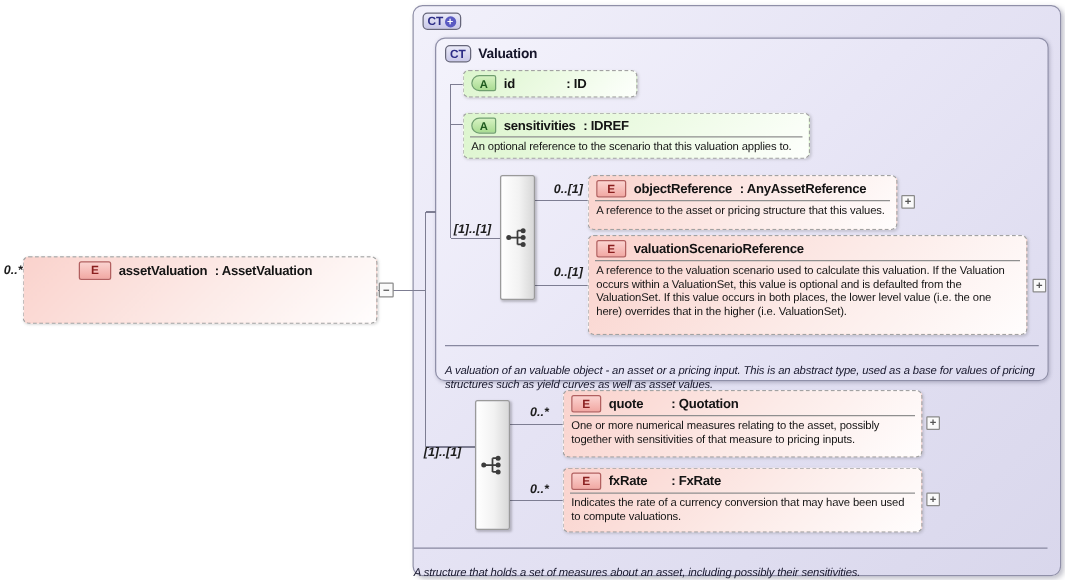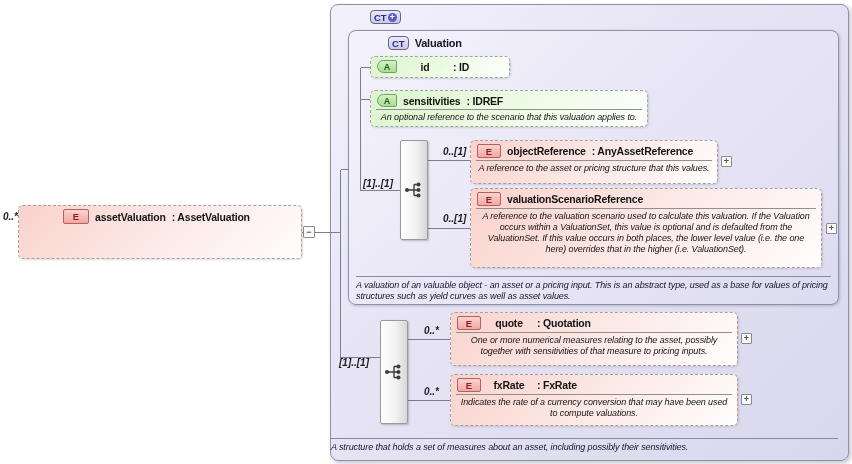--- a/index.html
+++ b/index.html
@@ -17,57 +17,56 @@
   .panel {
     border:1px solid #8f8fa8; border-radius:8px;
     background:linear-gradient(135deg,#f2f1fb 0%,#e5e3f4 45%,#d9d7ec 100%);
     box-shadow:2px 2px 4px rgba(80,80,110,.35);
     z-index:1;
   }
   .pheader { display:flex; align-items:center; gap:6px; padding:5px 7px; }
   .ptitle { font-size:11px; font-weight:bold; color:#15152a; letter-spacing:-0.2px; white-space:nowrap; }
   .pdesc {
     position:absolute; font-style:italic; font-size:9px; line-height:11px;
-    color:#15152a; border-top:1px solid #8888a0; padding-top:3px; letter-spacing:-0.1px;
+    color:#15152a; border-top:1px solid #8888a0; padding-top:14px; letter-spacing:-0.1px;
   }
 
   
   .dbox {
     border:1px dashed #a2a2a2; border-radius:5px;
     box-shadow:1px 1px 2px rgba(70,70,70,.18);
   }
   .pink  { background:linear-gradient(135deg,#fad2cc 0%,#fcebe8 55%,#fffdfd 100%); }
   .green { background:linear-gradient(135deg,#dcf5cd 0%,#eefbe6 55%,#fdfffc 100%); }
   .trow { display:flex; align-items:center; gap:6px; padding:3px 6px 2px; }
-  .nm,.tp { font-weight:bold; font-size:10.5px; color:#141414; letter-spacing:-0.2px; white-space:nowrap;text-align:center; }
+  .nm,.tp { font-weight:bold; font-size:10.5px; color:#141414; letter-spacing:-0.2px; white-space:nowrap; }
   .pad { display:inline-block; min-width:44px; }
   .desc {
-    font-style:italic; font-size:9px; line-height:11px; color:#141414;
-    border-top:1px solid #8f8f8f; margin:0 5px; padding:2px 1px 3px; letter-spacing:-0.1px;text-align:center;
+    font-size:9px; line-height:11px; color:#141414;
+    border-top:1px solid #8f8f8f; margin:0 5px; padding:2px 1px 3px; letter-spacing:-0.1px;
   }
   .pl44 { margin-left:44px; }
 
   
   .badge { display:inline-flex; align-items:center; justify-content:center; font-weight:bold; flex:none; }
   .badge.e {
     width:24px; height:14px; font-size:9.5px; color:#8a1f1f;
     border:1px solid #b26060; border-radius:2px;
     background:linear-gradient(#fbd3d0,#f1a8a3);
   }
   .badge.a {
     width:20px; height:13px; font-size:9px; color:#1e5a1e;
     border:1px solid #6f9e6f; border-radius:7px 2px 2px 7px;
     background:linear-gradient(#d6f2c2,#a9dc92);
   }
   .ctbadge {
     display:inline-flex; align-items:center; height:14px; padding:0 3px; flex:none;
     border:1px solid #66667a; border-radius:4px; color:#2c2c86;
     font-weight:bold; font-size:9.5px;
     background:linear-gradient(#eaeaf8,#c9c8e8);
-    margin-left:32px;
   }
   .plusdot {
     width:9px; height:9px; border-radius:50%; background:#5a5ac2; color:#fff;
     font-size:8.5px; line-height:9px; display:inline-flex; align-items:center;
     justify-content:center; margin-left:1px; font-weight:bold;
   }
 
   
   .seqbox {
     border:1px solid #9a9a9a; border-radius:2px;

